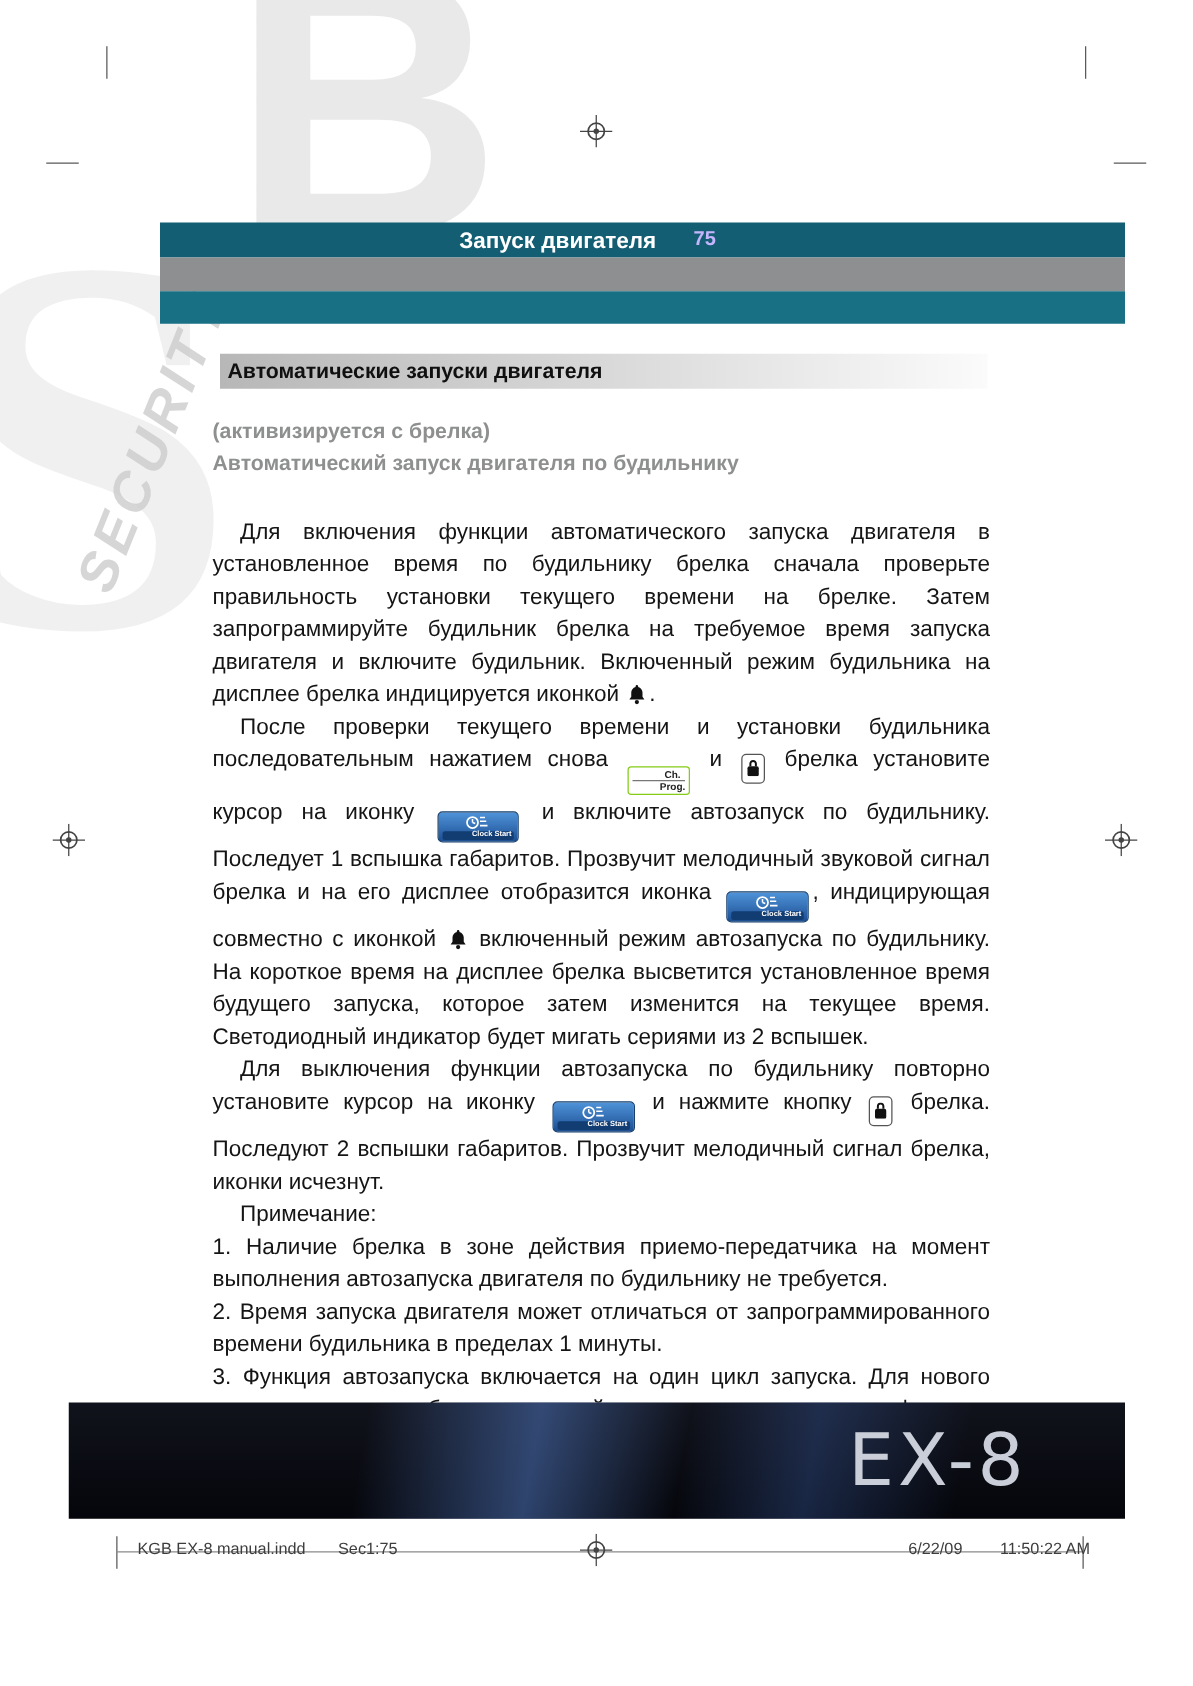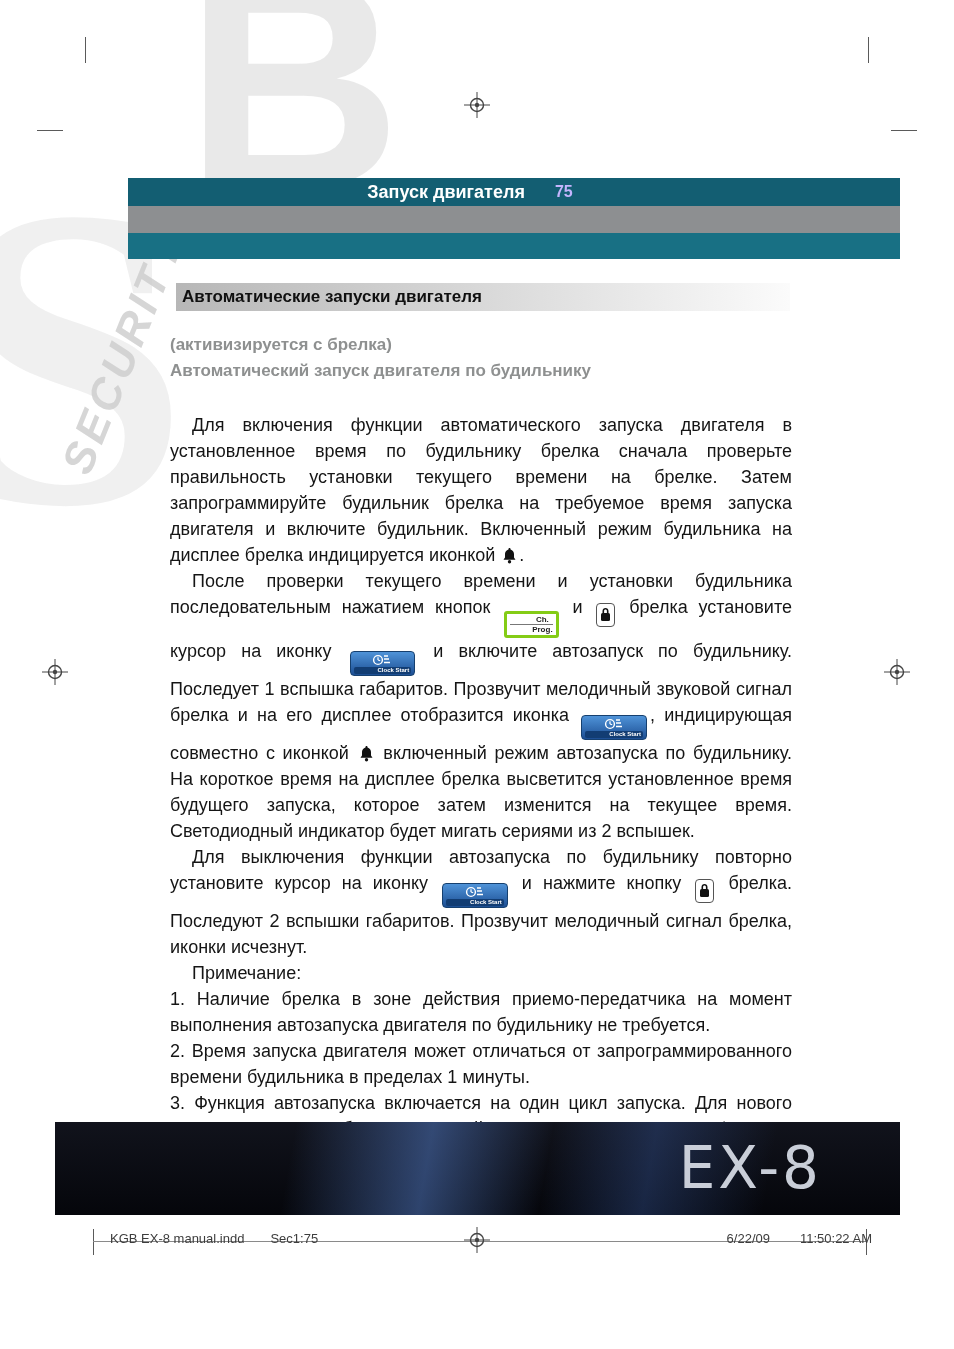--- a/index.html
+++ b/index.html
@@ -38,21 +38,21 @@
     font-weight:bold; font-size:17px; line-height:26px; color:#8e9090; }
   
   .body-text { position:absolute; left:170px; top:412px; width:622px; z-index:2;
     font-size:18px; line-height:26px; color:#151515; text-align:justify; }
   .body-text p { margin:0; }
   .body-text p.indent { text-indent:22px; }
   
   .ic-bell { display:inline-block; vertical-align:-3px; margin:0 2px; }
   .ic-bell svg { width:15px; height:17px; display:block; }
   .ic-chprog { display:inline-flex; flex-direction:column; align-items:center; background:#fff;
-    border:3px solid #84cc16; border-radius:3px; padding:1px 3px; vertical-align:-9px; margin:0 3px;
+    border:1px solid #84cc16; border-radius:3px; padding:1px 3px; vertical-align:-9px; margin:0 3px;
     font-size:8px; font-weight:bold; color:#222; line-height:9px; }
   .ic-chprog .bot { border-top:1px solid #777; }
   .ic-fob { display:inline-flex; align-items:center; justify-content:center; width:17px; height:22px;
     background:#fff; border:1px solid #555; border-radius:4px; vertical-align:-8px; margin:0 3px; }
   .ic-fob svg { width:11px; height:13px; }
   .ic-clockstart { display:inline-flex; flex-direction:column; align-items:center;
     background:linear-gradient(#4f93d8,#1c4e93); border:1px solid #16406f; border-radius:4px;
     padding:2px 3px 1px; vertical-align:-9px; margin:0 3px; }
   .ic-clockstart svg { width:20px; height:12px; display:block; }
   .cs-label { font-size:6px; font-weight:bold; color:#ffffff; line-height:7px; white-space:nowrap;
@@ -137,21 +137,21 @@
 
     <p class="indent">
       <span>Для включения функции автоматического запуска двигателя в установленное время по будильнику брелка сначала проверьте правильность установки текущего времени на брелке. Затем запрограммируйте будильник брелка на требуемое время запуска двигателя и включите будильник. Включенный режим будильника на дисплее брелка индицируется иконкой</span>
       <span class="ic-bell"><svg viewBox="0 0 16 18" fill="#111">
             <path d="M8 1c-.6 0-1.1.5-1.1 1.1v.5C4.6 3.3 3.2 5.2 3.2 7.5v3.6L1.6 13.4h12.8L12.8 11.1V7.5c0-2.3-1.4-4.2-3.7-4.9v-.5C9.1 1.5 8.6 1 8 1z"></path>
             <circle cx="8" cy="15.6" r="1.8"></circle>
           </svg></span><span>.</span>
     </p>
 
     <p class="indent">
-      <span>После проверки текущего времени и установки будильника последовательным нажатием кнопок</span>
+      <span>После проверки текущего времени и установки будильника последовательным нажатием снова</span>
       <span class="ic-chprog">
           <span>Ch.</span>
           <span class="bot">Prog.</span>
         </span>
       <span>и</span>
       <span class="ic-fob">
           <svg viewBox="0 0 11 13" fill="#111">
             <path d="M5.5 0C3.8 0 2.5 1.3 2.5 3v2h1.6V3c0-.8.6-1.4 1.4-1.4s1.4.6 1.4 1.4v2h1.6V3C8.5 1.3 7.2 0 5.5 0z"></path>
             <rect x="1" y="5" width="9" height="8" rx="1.5"></rect>
           </svg>

